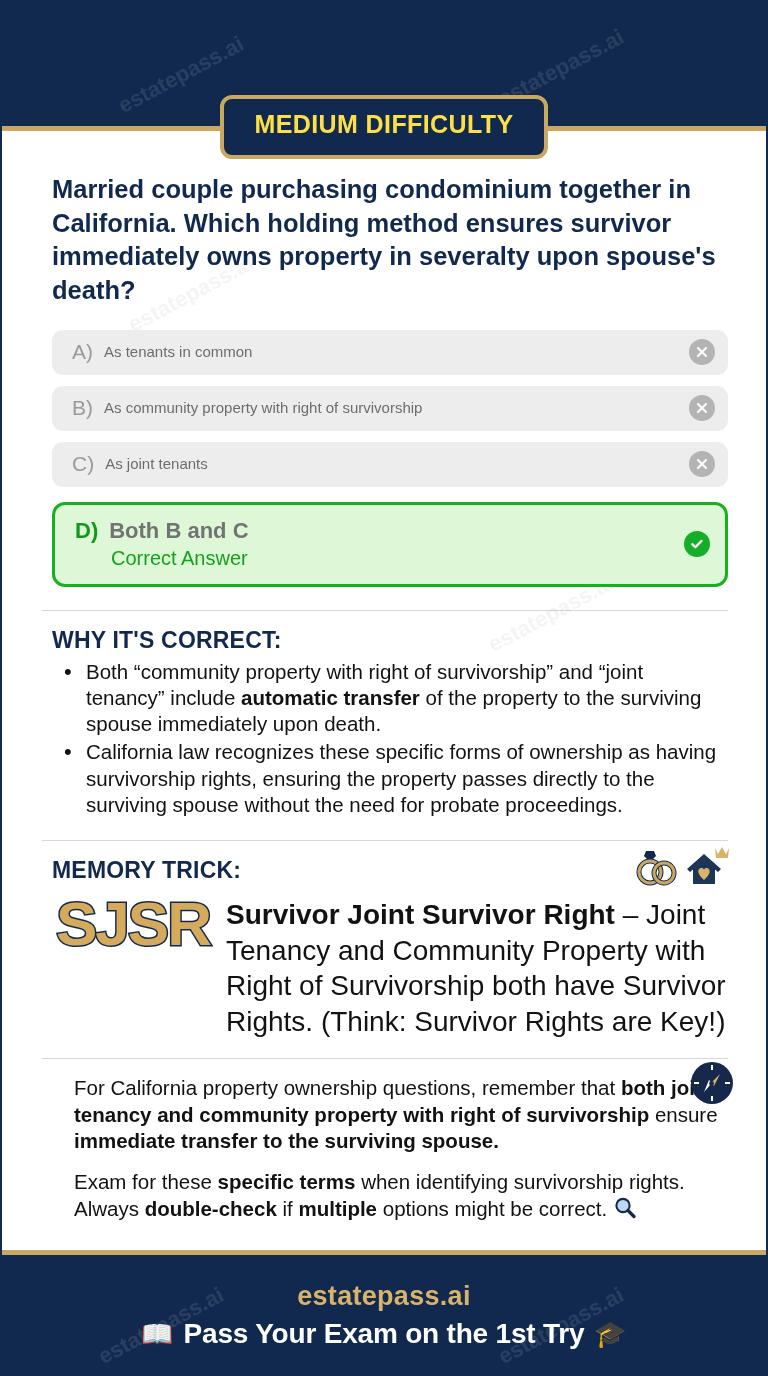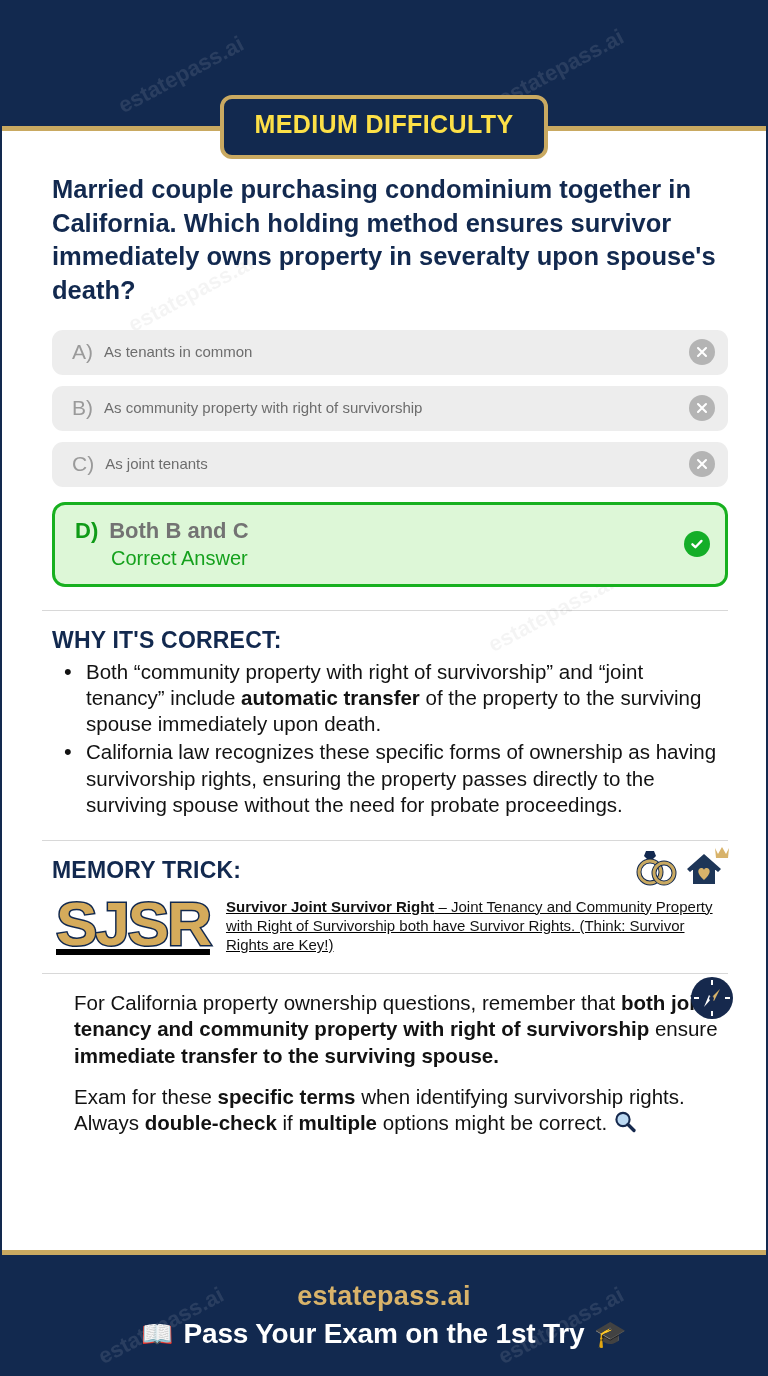--- a/index.html
+++ b/index.html
@@ -203,36 +203,36 @@
   ul.reasons li::before {
     content: "•";
     position: absolute;
     left: 4px;
     top: -1px;
     font-size: 22px;
   }
   b { font-weight: bold; }
 
   
-  .mem-row { display: flex; align-items: flex-start; gap: 16px; margin-top: 2px; text-decoration: underline; }
+  .mem-row { display: flex; align-items: flex-start; gap: 16px; margin-top: 2px; }
   .sjsr {
     flex: 0 0 auto;
     font-size: 62px;
     font-weight: bold;
     color: #d5ab5b;
     letter-spacing: -2px;
     line-height: 1;
     -webkit-text-stroke: 3px #12294f;
     paint-order: stroke fill;
     margin-top: 4px;
     padding-left: 4px;
   }
   .mem-text {
     color: #121212;
-    font-size: 15px;
+    font-size: 28px;
     line-height: 1.28;
     padding-top: 8px;
   }
 
   .sec-icons {
     position: absolute;
     right: 34px;
     top: 4px;
     display: flex;
     align-items: center;

